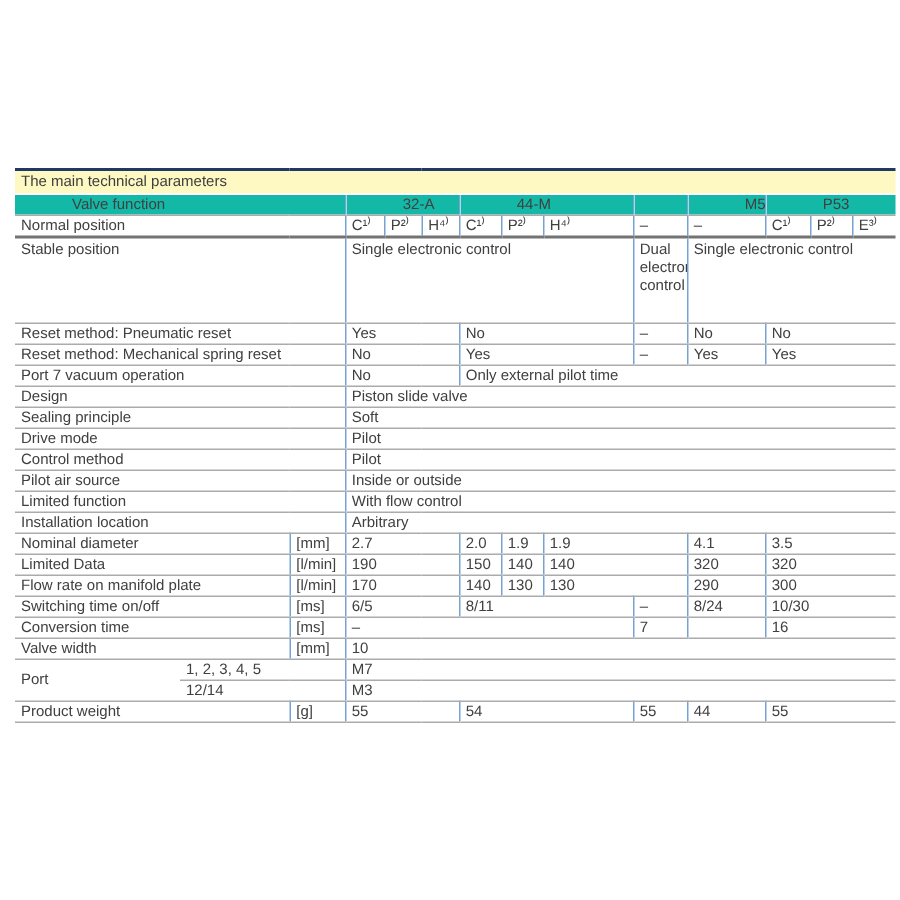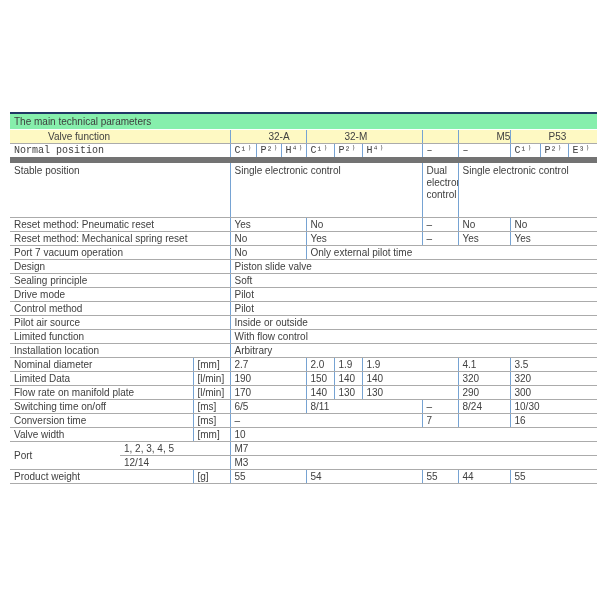--- a/index.html
+++ b/index.html
@@ -16,28 +16,28 @@
     position: absolute; left: 10px; top: 112px; width: 587px;
     border-collapse: collapse; table-layout: fixed;
     font-size: 10px; color: #404040;
   }
   td {
     padding: 0 2px 0 4px; height: 14px; line-height: 13px;
     white-space: nowrap; overflow: hidden; vertical-align: middle;
     font-size: 10px;
   }
   td.title {
-    background: #86efac;
+    background: #fef9c3;
     border-top: 2px solid #1f3864;
     border-bottom: 1px solid #ffffff;
     height: 16px; color: #3d3d3d;
   }
   tr.body td { border-bottom: 1px solid #ababab; }
-  tr.thick td { border-bottom: 6px solid #737373; font-family: Liberation Mono, monospace; }
-  tr.shaded td { background: #fef9c3; padding-left: 38px; }
+  tr.thick td { border-bottom: 2px solid #737373; }
+  tr.shaded td { background: #14b8a6; padding-left: 38px; }
   td.val, td.unit { border-left: 1px solid #76a3d3; }
   tr.tall td {
     height: 58px; vertical-align: top; white-space: normal;
     line-height: 12px; padding-top: 2px; margin-left: 16px;
   }
   td.label, td.sublabel { color: #404040; }
 </style>
 </head>
 <body>
 
@@ -59,21 +59,21 @@
         <col style="width:28px">
         <col style="width:29px">
     </colgroup>
     <tbody id="tbody">
       <tr>
         <td class="title" colspan="14">The main technical parameters</td>
       </tr>
     <tr class="body shaded">
           <td class="label" colspan="3">Valve function</td>
           <td class="val" colspan="3">32-A</td>
-          <td class="val" colspan="3">32-M</td>
+          <td class="val" colspan="3">44-M</td>
           <td class="val">B52</td>
           <td class="val">M52</td>
           <td class="val" colspan="3">P53</td>
         </tr>
         <tr class="body thick">
           <td class="label" colspan="3">Normal position</td>
           <td class="val">C¹⁾</td>
           <td class="val">P²⁾</td>
           <td class="val">H⁴⁾</td>
           <td class="val">C¹⁾</td>

